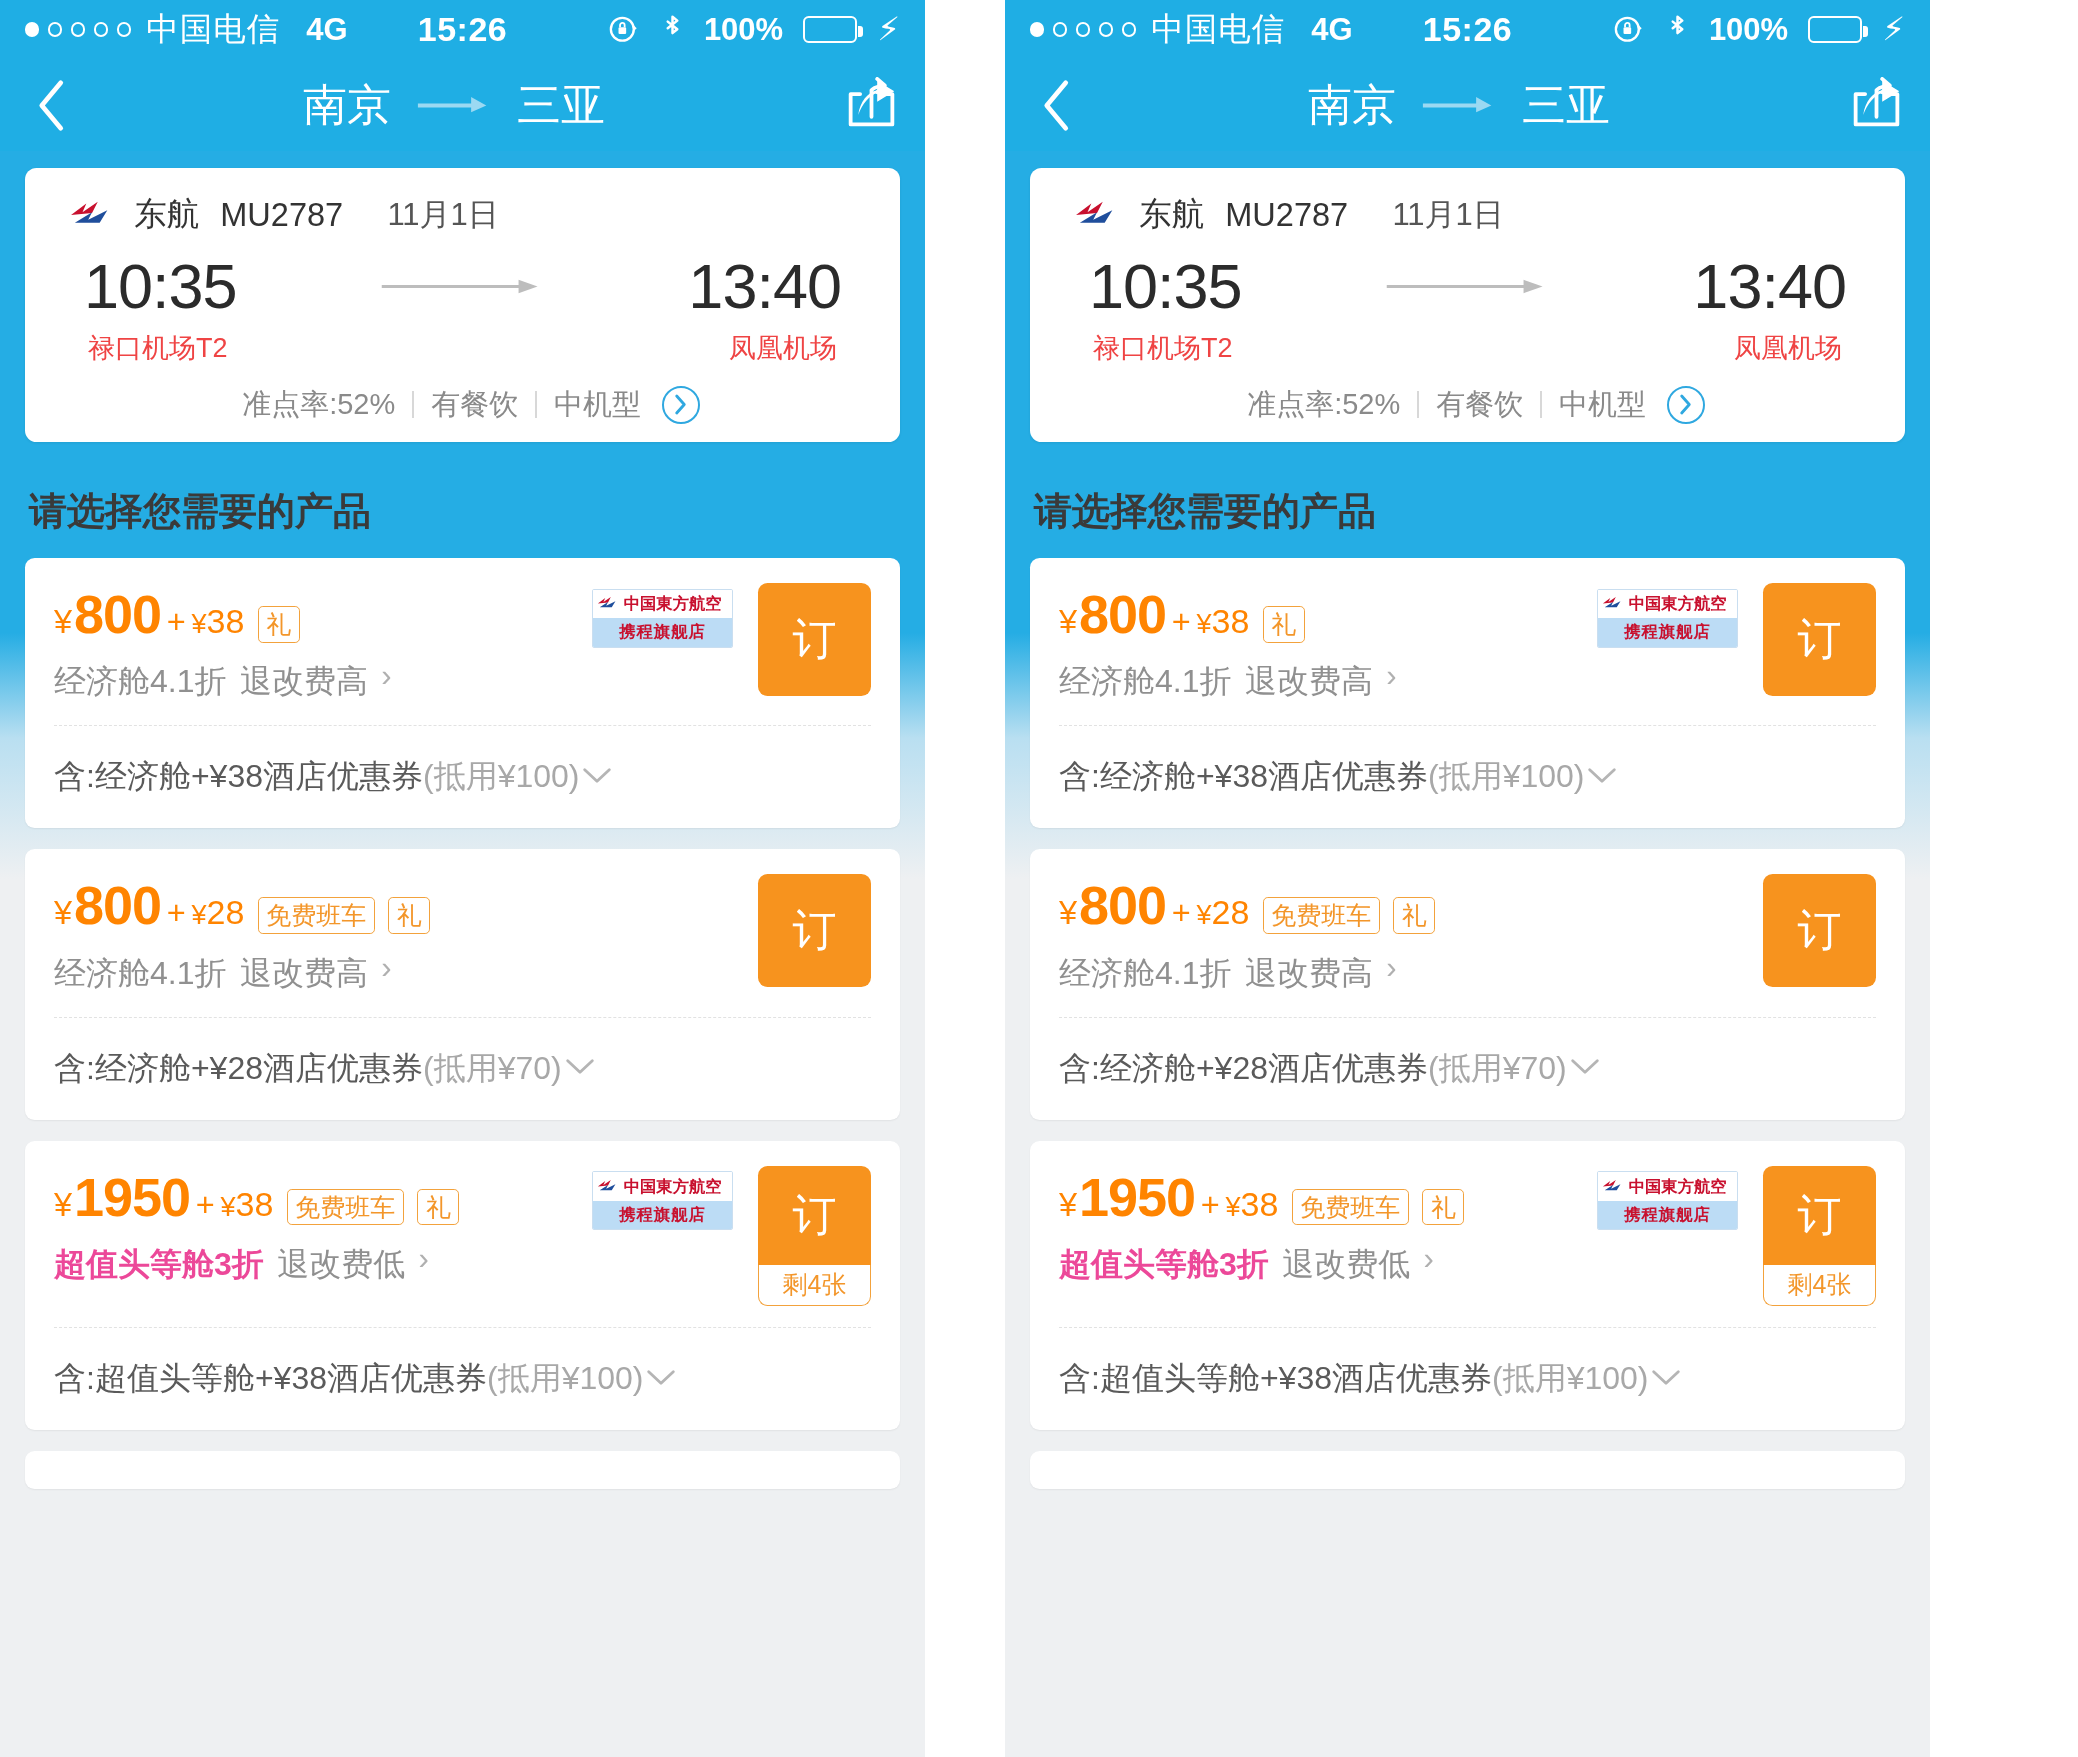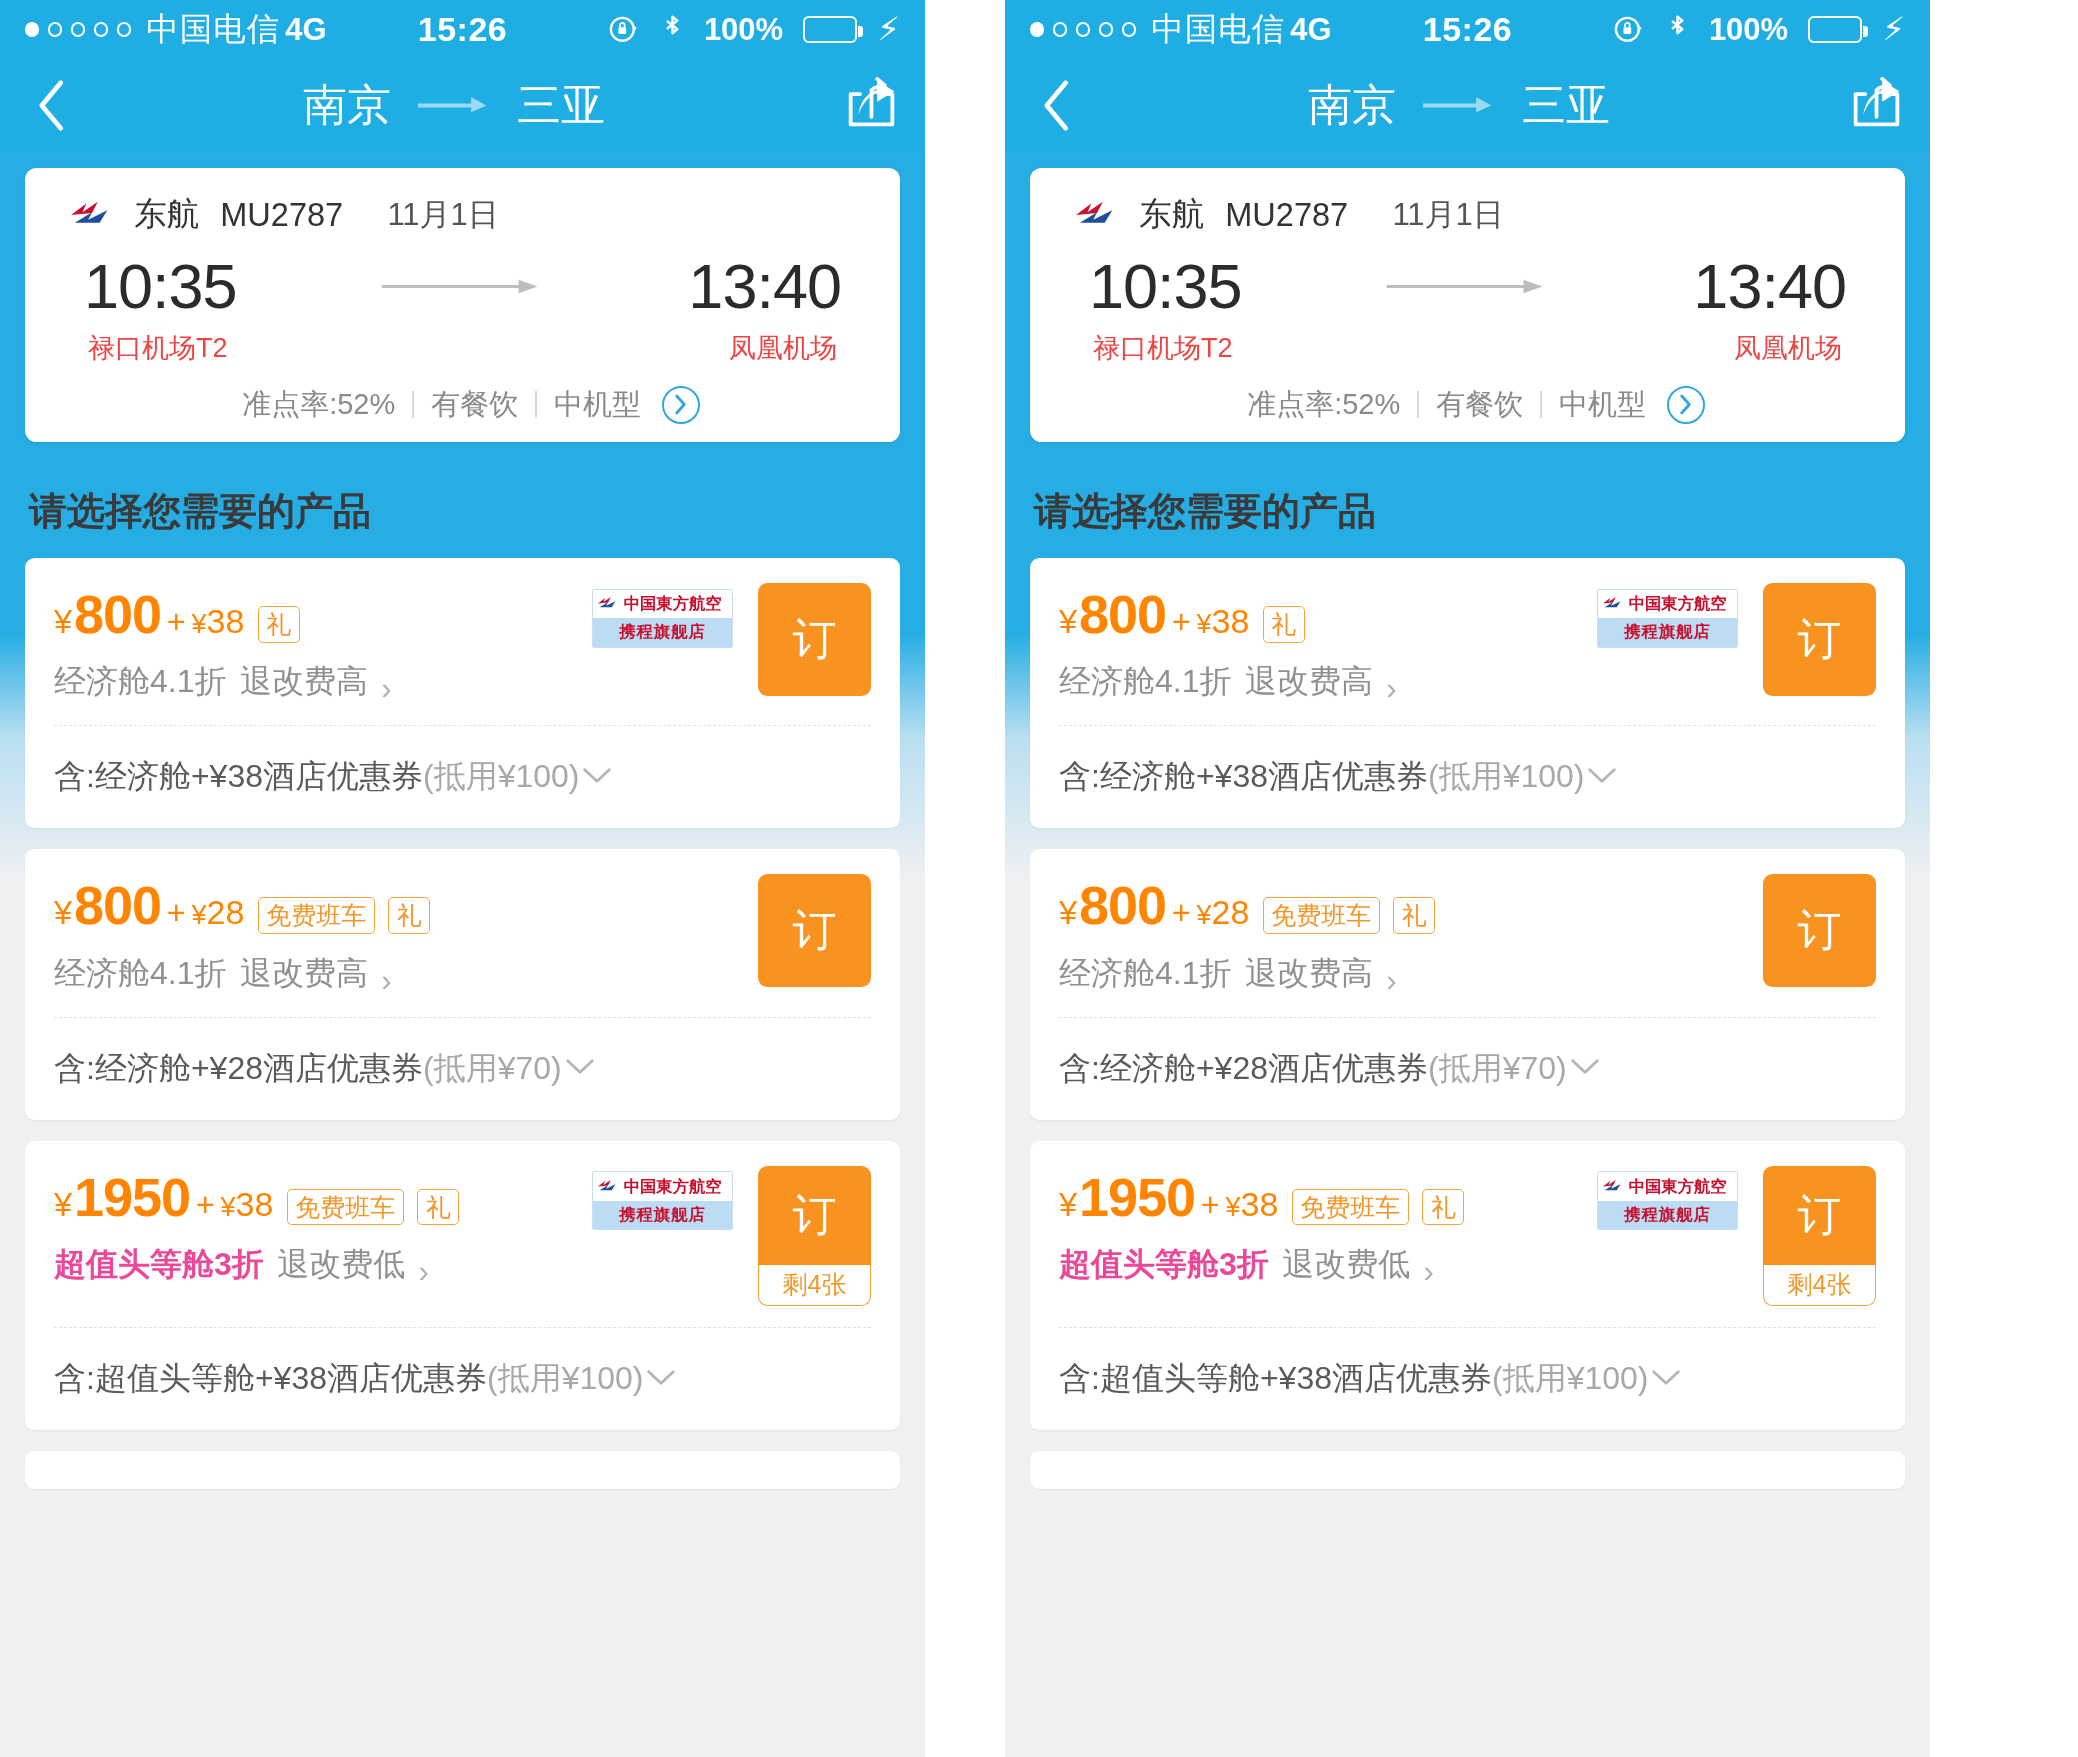--- a/index.html
+++ b/index.html
@@ -24,21 +24,21 @@
     background: #1faee4;
     display: flex; align-items: center;
     padding: 0 25px;
     color: #ffffff;
     position: relative;
   }
   .sb-dots { display: flex; align-items: center; gap: 8.6px; margin-right: 15.3px; }
   .dot { width: 14.3px; height: 14.3px; border-radius: 50%; border: 2.4px solid #ffffff; }
   .dot.filled { background: #ffffff; }
   .sb-carrier { font-size: 32.5px; font-weight: 500; letter-spacing: 1px; }
-  .sb-net { font-size: 31px; font-weight: 600; margin-left: 5px; }
+  .sb-net { font-size: 31px; font-weight: 600; margin-left: 26px; }
   .sb-time {
     position: absolute; left: 0; right: 0; top: 0; bottom: 0;
     display: flex; align-items: center; justify-content: center;
     font-size: 34px; font-weight: 700; letter-spacing: 0.5px;
     pointer-events: none;
   }
   .sb-right { margin-left: auto; display: flex; align-items: center; gap: 20px; }
   .icon-rot { width: 32.5px; height: 32.5px; display: block; }
   .icon-bt { width: 23px; height: 32.5px; display: block; }
   .sb-batt-txt { font-size: 31px; font-weight: 600; }
@@ -124,21 +124,21 @@
   .yen-big { font-size: 32.5px; color: #ff8400; font-weight: 400; margin-right: 1.9px; }
   .price-big { font-size: 54px; color: #ff8400; font-weight: 700; letter-spacing: -1px; }
   .plus { font-size: 32.5px; color: #ff8400; margin: 0 5.7px; }
   .yen-small { font-size: 27px; color: #ff8400; }
   .price-small { font-size: 34px; color: #ff8400; font-weight: 400; }
   .tag {
     border: 1.9px solid #f3a23c; color: #f3962a; border-radius: 4.8px;
     font-size: 25px; padding: 2.9px 7.6px; margin-left: 13.4px;
     white-space: nowrap; line-height: 1.15;
   }
-  .pc-sub-row { display: flex; align-items: flex-end; margin-top: 15.3px; gap: 13.4px; }
+  .pc-sub-row { display: flex; align-items: flex-start; margin-top: 15.3px; gap: 13.4px; }
   .cabin { font-size: 32px; color: #909090; }
   .cabin.hi { color: #ec4899; font-weight: 700; }
   .refund { font-size: 32px; color: #909090; }
   .chev-right-sm { color: #b0b0b0; font-size: 31px; line-height: 1; }
   .pc-mid { display: flex; align-items: flex-start; padding-top: 5.7px; }
   .ce-badge {
     width: 141px; height: 59px; border-radius: 1.9px; overflow: hidden;
     border: 1px solid #c9def0; flex: 0 0 141px; margin-right: 25px;
     display: flex; flex-direction: column;
   }

